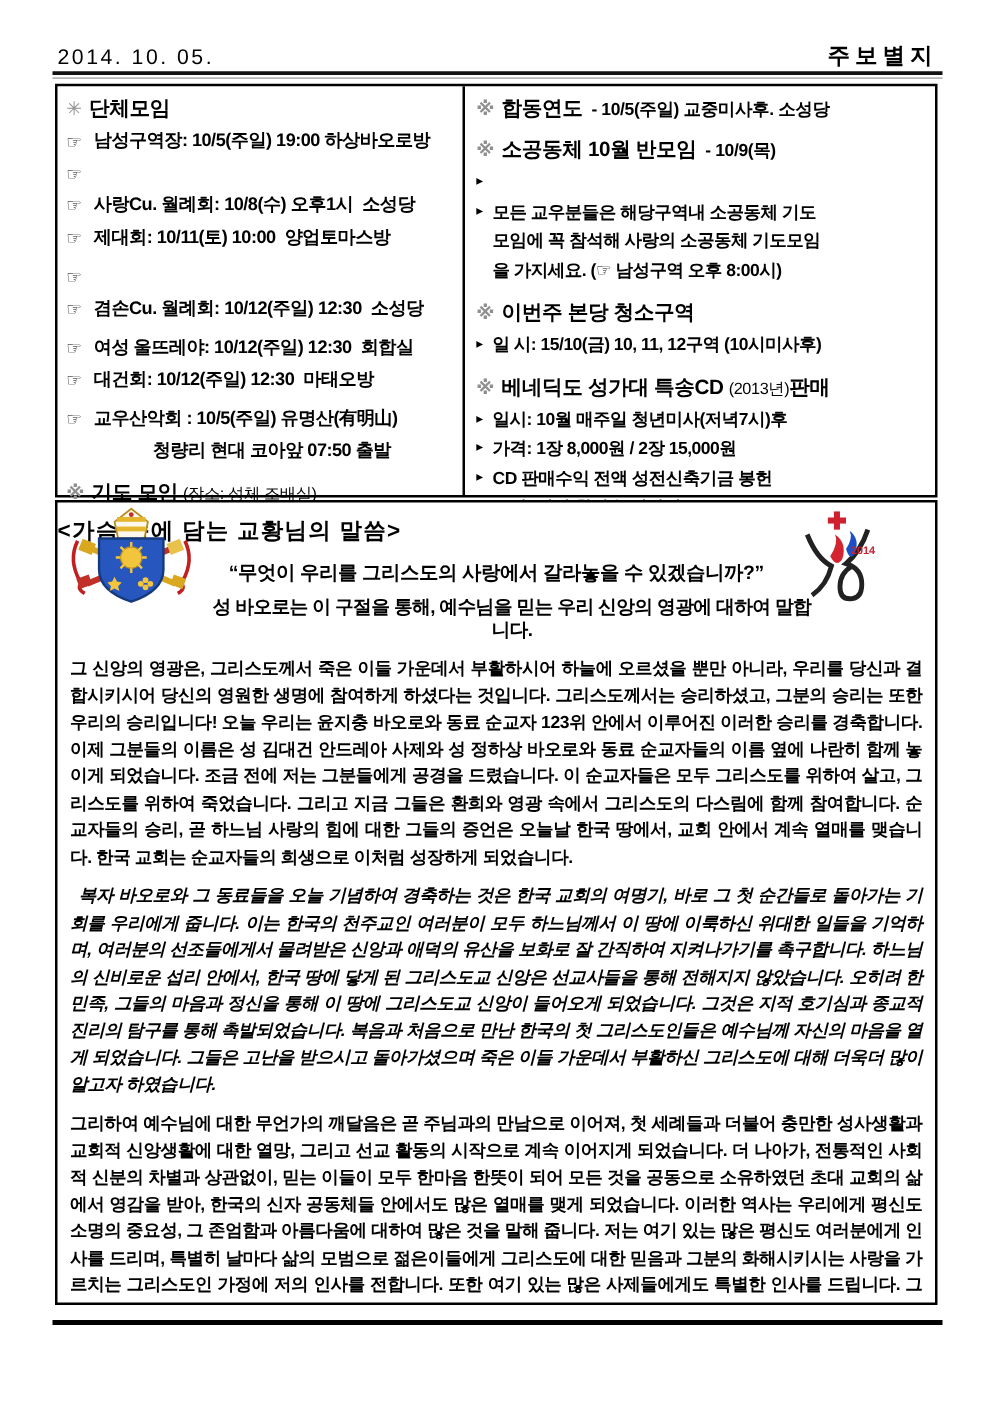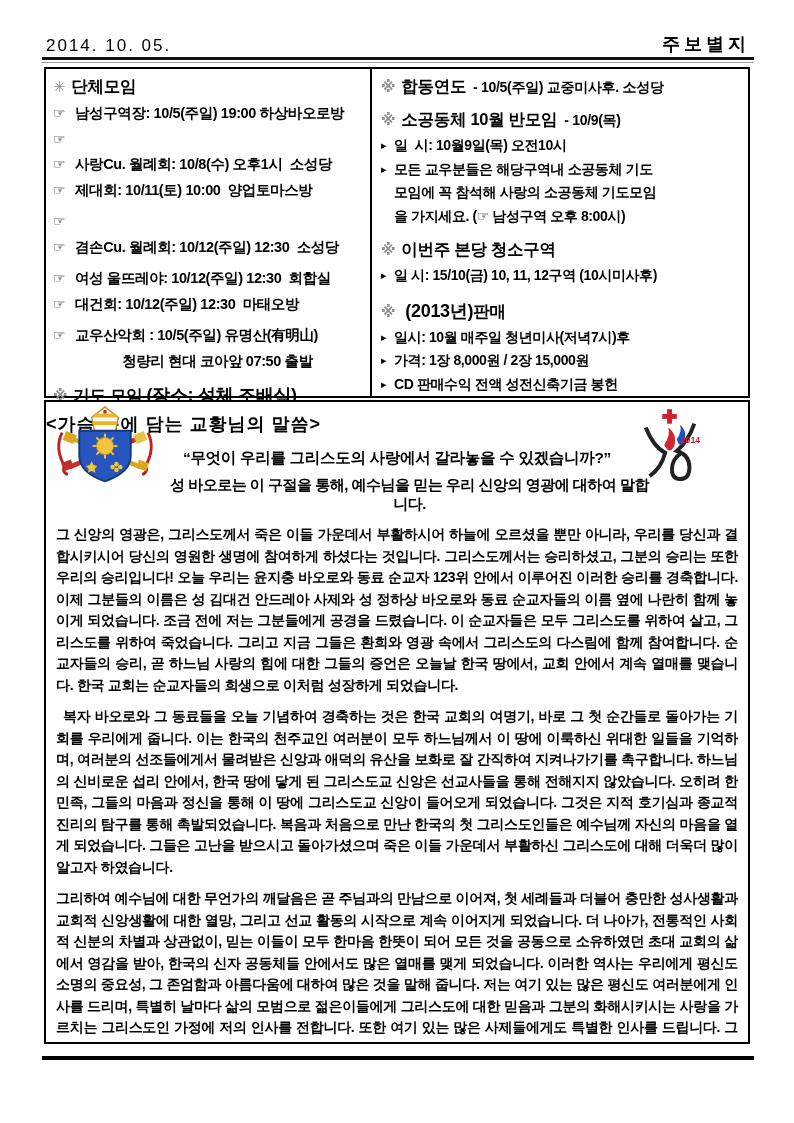--- a/index.html
+++ b/index.html
@@ -14,42 +14,42 @@
   .top-rule-sub{position:absolute;left:42px;right:40px;top:62px;height:1px;background:#999;}
 
   
   .info-box{position:absolute;left:44px;top:67px;width:706px;height:331px;border:2px solid #000;box-sizing:border-box;display:flex;background:#fff;}
   .col-left{width:326px;border-right:2px solid #000;box-sizing:border-box;padding:5px 6px 4px 7px;}
   .col-right{flex:1;box-sizing:border-box;padding:5px 6px 4px 9px;}
 
   .sec-head{display:flex;align-items:baseline;font-weight:bold;font-size:16.5px;letter-spacing:-0.3px;margin:2px 0 3px 0;}
   .mark{color:#8f8f8f;font-size:15px;margin-right:6px;font-weight:bold;}
   .sec-detail{font-weight:bold;font-size:14px;margin-left:7px;letter-spacing:-0.3px;}
-  .sec-small{font-weight:bold;font-size:18px;margin-left:4px;}
+  .sec-small{font-weight:normal;font-size:13px;margin-left:4px;}
 
   .item{display:flex;font-size:14.5px;font-weight:bold;line-height:25.5px;letter-spacing:-0.4px;}
   .item .hand{width:22px;flex:0 0 22px;font-weight:normal;font-size:14px;}
   .item .txt{white-space:pre-wrap;}
   .gap{margin-top:6px;}
 
   .bullet{display:flex;font-size:14px;font-weight:bold;line-height:23.5px;letter-spacing:-0.4px;}
   .bullet .tri{width:13px;flex:0 0 13px;font-size:11px;}
   .bullet .txt{white-space:pre-wrap;}
   .sec-gap{margin-top:11px;}
 
   
   .message-box{position:absolute;left:44px;top:400px;width:706px;height:644px;border:2px solid #000;box-sizing:border-box;background:#fff;overflow:hidden;}
   .arms{position:absolute;left:6px;top:4px;}
   .logo{position:absolute;right:44px;top:6px;}
   .msg-title{margin-top:10px;text-align:left;font-size:18px;font-weight:bold;letter-spacing:1px;}
   .msg-quote{margin-top:12px;text-align:center;font-size:15.5px;font-weight:bold;letter-spacing:-0.3px;}
   .msg-intro{margin-top:7px;text-align:center;font-size:15px;font-weight:bold;letter-spacing:-0.5px;margin-left:120px;margin-right:95px;}
   .msg-body{padding:10px 10px 0 10px;}
   .msg-body p{margin:0 0 10px 0;font-size:14px;font-weight:bold;line-height:21.5px;text-align:justify;letter-spacing:-0.3px;}
-  .msg-body p.indent{text-indent:7px;}
+  .msg-body p.indent{text-indent:7px;font-style:italic;}
 
   .bottom-rule{position:absolute;left:42px;right:40px;top:1056px;height:4px;background:#000;}
 </style>
 </head>
 <body>
 
 <div class="page">
 
   <div class="header-row">
     <span class="date">2014. 10. 05.</span>
@@ -123,40 +123,40 @@
         <span class="sec-detail">- 10/5(주일) 교중미사후. 소성당</span>
       </div>
 
       <div class="sec-head sec-gap">
         <span class="mark">※</span>
         <span>소공동체 10월 반모임</span>
         <span class="sec-detail">- 10/9(목)</span>
       </div>
       <div class="bullet">
           <span class="tri">▸</span>
-          <span class="txt">일  시: 10월9일(목) 오전10시</span>
         </div>
       <div class="bullet">
           <span class="tri">▸</span>
           <span class="txt">모든 교우분들은 해당구역내 소공동체 기도
 모임에 꼭 참석해 사랑의 소공동체 기도모임
 을 가지세요. (☞ 남성구역 오후 8:00시)</span>
         </div>
 
       <div class="sec-head sec-gap">
         <span class="mark">※</span>
         <span>이번주 본당 청소구역</span>
       </div>
       <div class="bullet">
           <span class="tri">▸</span>
           <span class="txt">일 시: 15/10(금) 10, 11, 12구역 (10시미사후)</span>
         </div>
 
       <div class="sec-head sec-gap">
         <span class="mark">※</span>
+        <span>베네딕도 성가대 특송CD</span>
         <span class="sec-small">(2013년)</span>
         <span>판매</span>
       </div>
       <div class="bullet">
           <span class="tri">▸</span>
           <span class="txt">일시: 10월 매주일 청년미사(저녁7시)후</span>
         </div>
       <div class="bullet">
           <span class="tri">▸</span>
           <span class="txt">가격: 1장 8,000원 / 2장 15,000원</span>

